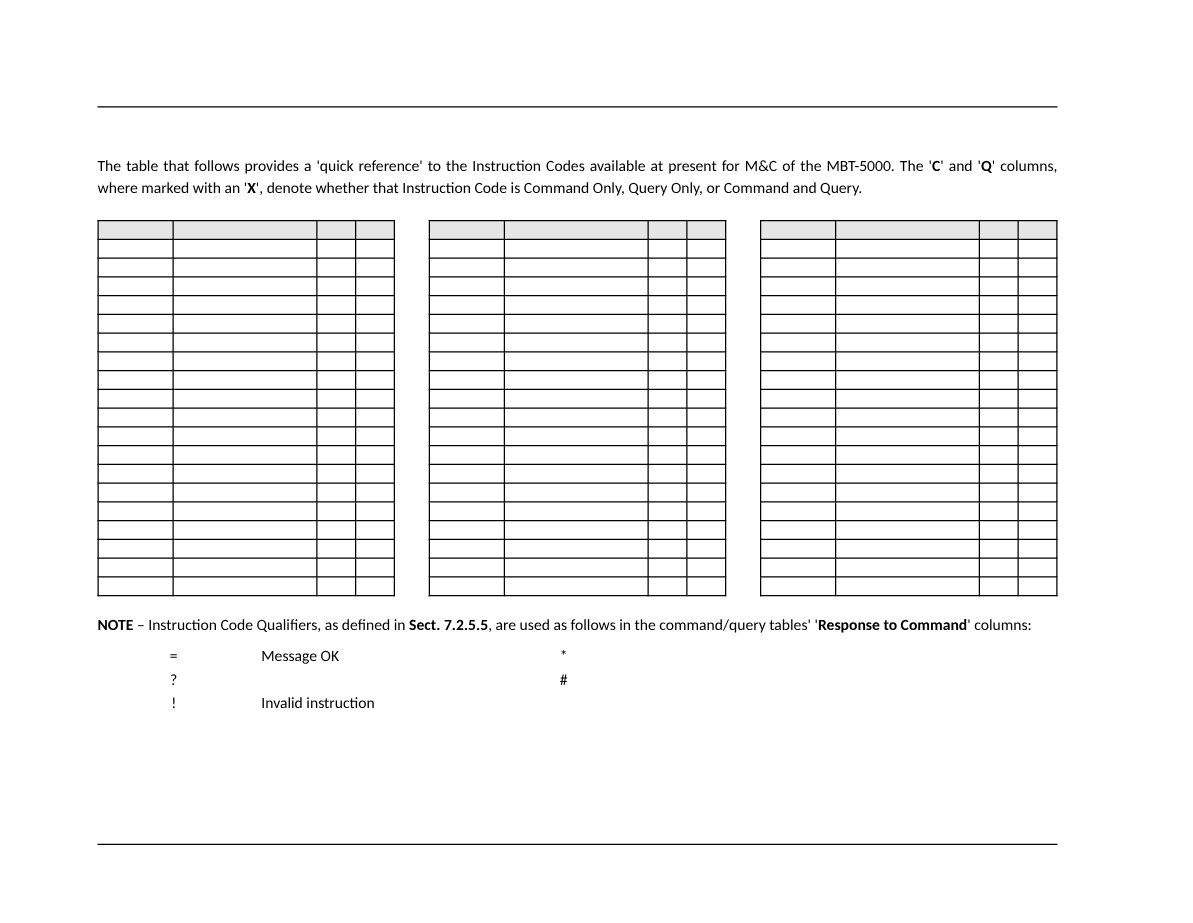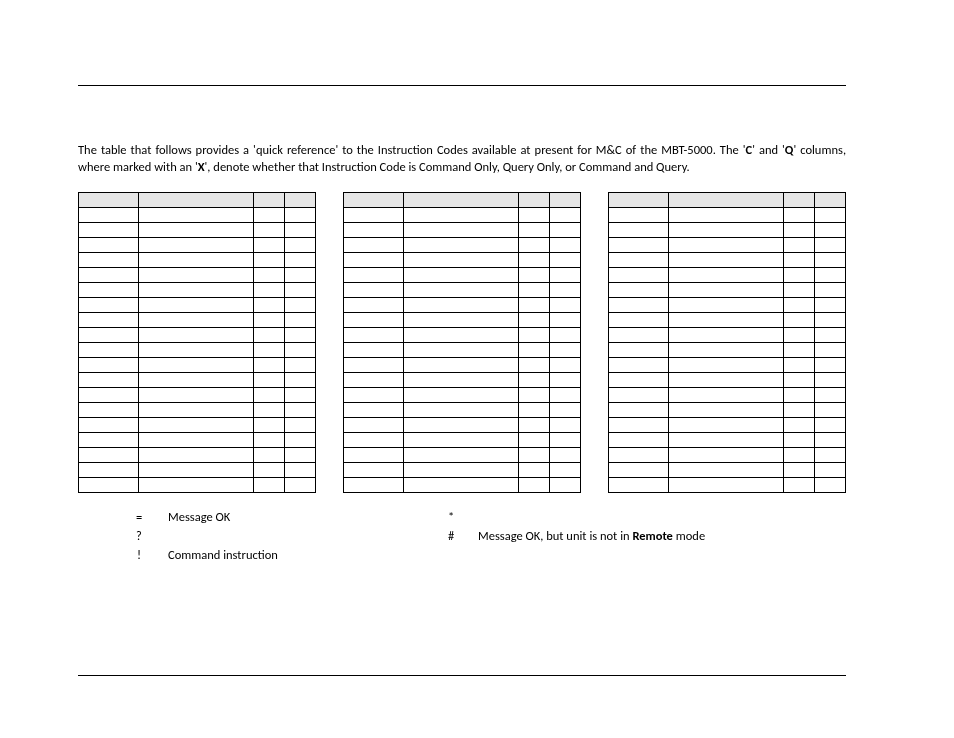--- a/index.html
+++ b/index.html
@@ -9,21 +9,21 @@
     height: 738px;
     background: #fff;
     font-family: Calibri, Arial, sans-serif;
     font-size: 12.5px;
     color: #000;
   }
   .page {
     box-sizing: border-box;
     width: 924px;
     height: 738px;
-    padding: 17px 78px;
+    padding: 1px 78px;
     position: relative;
   }
   .hr-top {
     border: none;
     border-top: 1px solid #000;
     margin: 0;
     position: absolute;
     left: 78px;
     right: 78px;
     top: 85px;
@@ -92,21 +92,21 @@
     margin-left: 38px;
     margin-right: 6px;
     flex: none;
   }
   .qual-sym-r {
     width: 42px;
     text-align: center;
     margin-right: 6px;
     flex: none;
   }
-  .qual-text { flex: 1; }
+  .qual-text { flex: 1; margin-left: 41px; }
 </style>
 </head>
 <body>
 
 <div class="page">
   <hr class="hr-top">
   <hr class="hr-bottom">
 
   <div class="content">
 
@@ -506,42 +506,42 @@
             <tr>
               <td></td>
               <td></td>
               <td></td>
               <td></td>
             </tr>
           </tbody>
       </table>
     </div>
 
+    <p class="note">
+      <b>NOTE</b><span> – Instruction Code Qualifiers, as defined in </span><b>Sect. 7.2.5.5</b><span>, are used as follows in the command/query tables' '</span><b>Response to Command</b><span>' columns:</span>
+    </p>
 
     <div class="qual-cols">
       <div class="qual-col-left">
         <div class="qual-row">
           <div class="qual-sym">=</div>
           <div class="qual-text">Message OK</div>
         </div>
         <div class="qual-row">
           <div class="qual-sym">?</div>
         </div>
         <div class="qual-row">
           <div class="qual-sym">!</div>
-          <div class="qual-text">Command instruction</div>
+          <div class="qual-text">Invalid instruction</div>
         </div>
       </div>
       <div class="qual-col-right">
         <div class="qual-row">
           <div class="qual-sym-r">*</div>
         </div>
         <div class="qual-row">
           <div class="qual-sym-r">#</div>
-          <div class="qual-text">
-            <span>Message OK, but unit is not in </span><b>Remote</b><span> mode</span>
-          </div>
         </div>
       </div>
     </div>
 
   </div>
 </div>
 
 </body></html>

